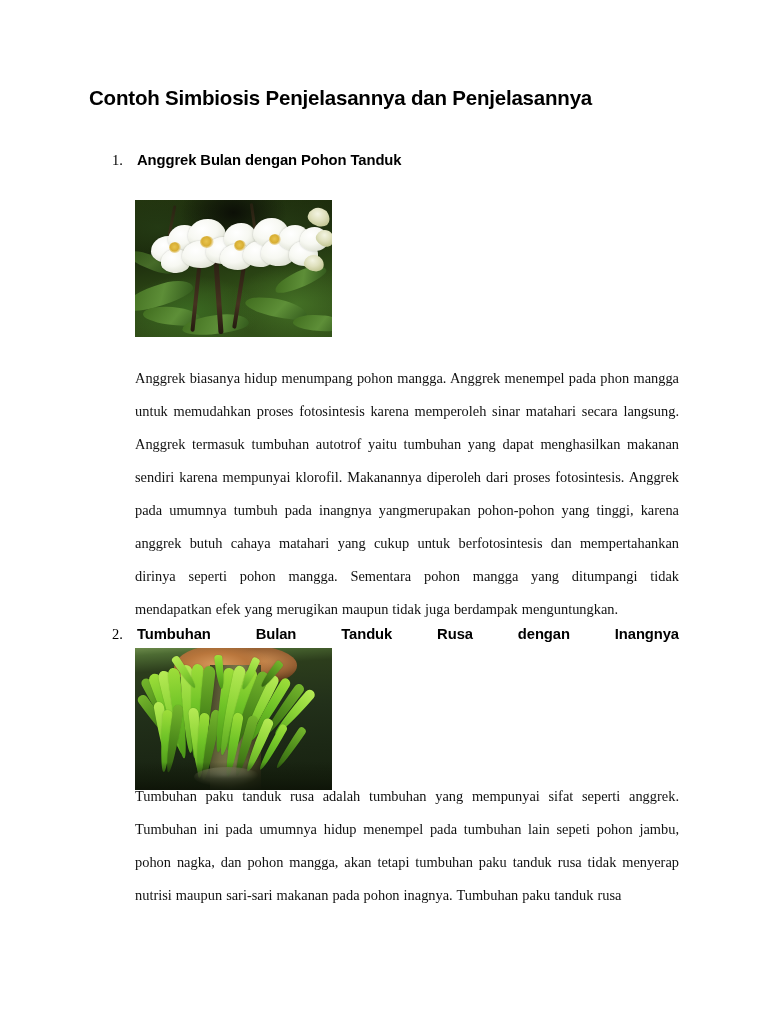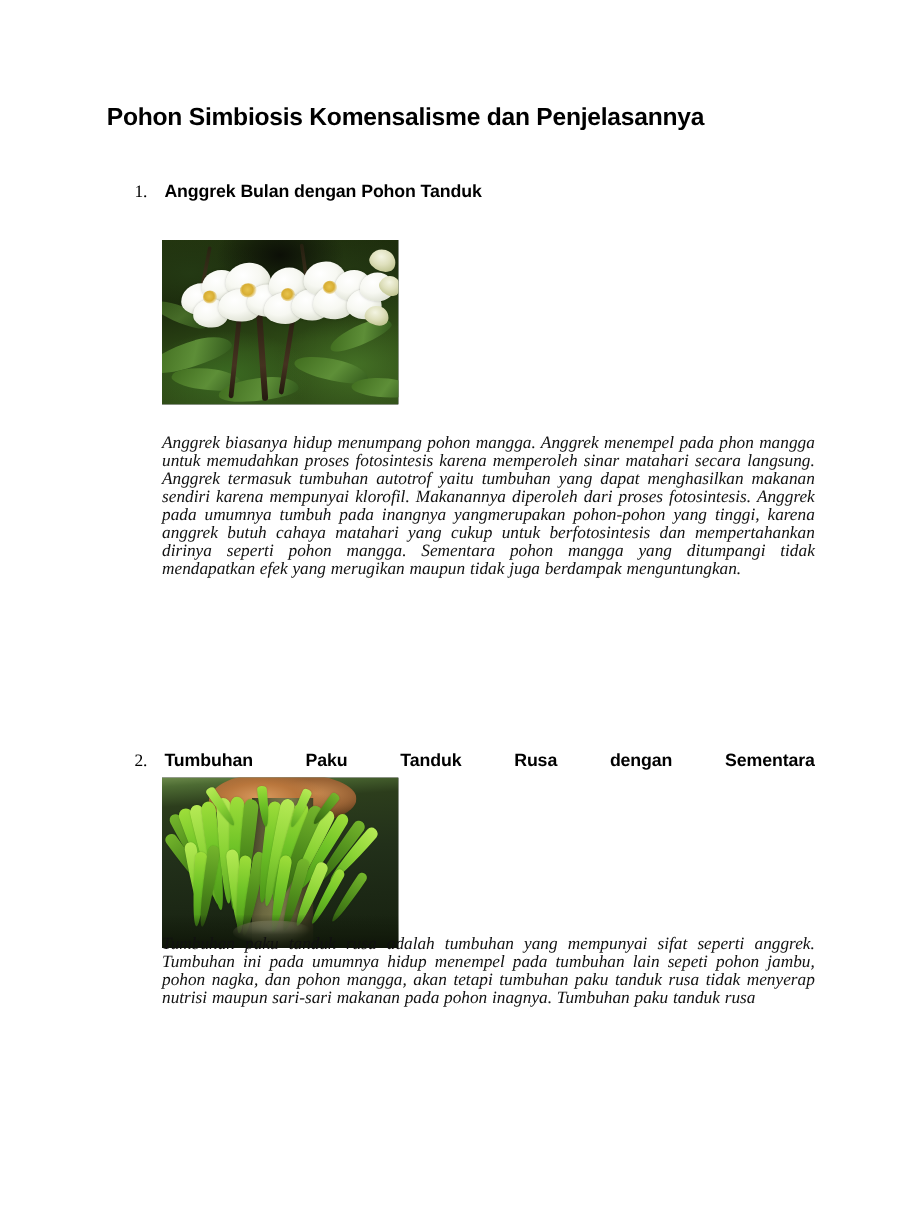--- a/index.html
+++ b/index.html
@@ -187,33 +187,32 @@
     opacity: .8;
   }
 
   
   .para {
     position: absolute;
     left: 135px;
     width: 544px;
     font-family: "Liberation Serif", serif;
     font-size: 14.4px;
-    line-height: 15px;
+    line-height: 33px;
     text-align: justify;
     color: #111111;
     word-spacing: 0.4px;
-    font-style: italic;
   }
 </style>
 </head>
 <body>
 
 <div class="page">
 
-  <div class="doc-title">Pohon Simbiosis Komensalisme dan Penjelasannya</div>
+  <div class="doc-title">Contoh Simbiosis Penjelasannya dan Penjelasannya</div>
 
   <div class="list-item" style="top:150px;">
     <span class="list-num">1.</span>
     <div class="list-head">Anggrek Bulan dengan Pohon Tanduk</div>
   </div>
 
   <div class="photo" style="left:135px; top:200px; width:197px; height:137px;">
     <div class="photo-inner">
       <div class="orchid-bg"></div>
       <div class="orchid-dark"></div>
@@ -258,21 +257,21 @@
       <div class="bud" style="left:88%; top:6%;  width:11%; height:13%; transform:rotate(18deg);"></div>
       <div class="bud" style="left:92%; top:22%; width:9%;  height:12%; transform:rotate(26deg);"></div>
       <div class="bud" style="left:86%; top:40%; width:10%; height:12%; transform:rotate(12deg);"></div>
     </div>
   </div>
 
   <div class="para" style="top:362px;">Anggrek biasanya hidup menumpang pohon mangga. Anggrek menempel pada phon mangga untuk memudahkan proses fotosintesis karena memperoleh sinar matahari secara langsung. Anggrek termasuk tumbuhan autotrof yaitu tumbuhan yang dapat menghasilkan makanan sendiri karena mempunyai klorofil. Makanannya diperoleh dari proses fotosintesis. Anggrek pada umumnya tumbuh pada inangnya yangmerupakan pohon-pohon yang tinggi, karena anggrek butuh cahaya matahari yang cukup untuk berfotosintesis dan mempertahankan dirinya seperti pohon mangga. Sementara pohon mangga yang ditumpangi tidak mendapatkan efek yang merugikan maupun tidak juga berdampak menguntungkan.</div>
 
   <div class="list-item" style="top:624px;">
     <span class="list-num">2.</span>
-    <div class="list-head justified">Tumbuhan Paku Tanduk Rusa dengan Sementara</div>
+    <div class="list-head justified">Tumbuhan Bulan Tanduk Rusa dengan Inangnya</div>
   </div>
 
   <div class="photo" style="left:135px; top:648px; width:197px; height:142px;">
     <div class="photo-inner">
       <div class="fern-bg"></div>
       <div class="bark"></div>
       <div class="trunk"></div>
 
       <div class="frond dark" style="left:2%;  top:22%; width:5%;  height:48%; transform:rotate(-28deg);"></div>
       <div class="frond" style="left:6%;  top:18%; width:6%;  height:56%; transform:rotate(-20deg);"></div>

